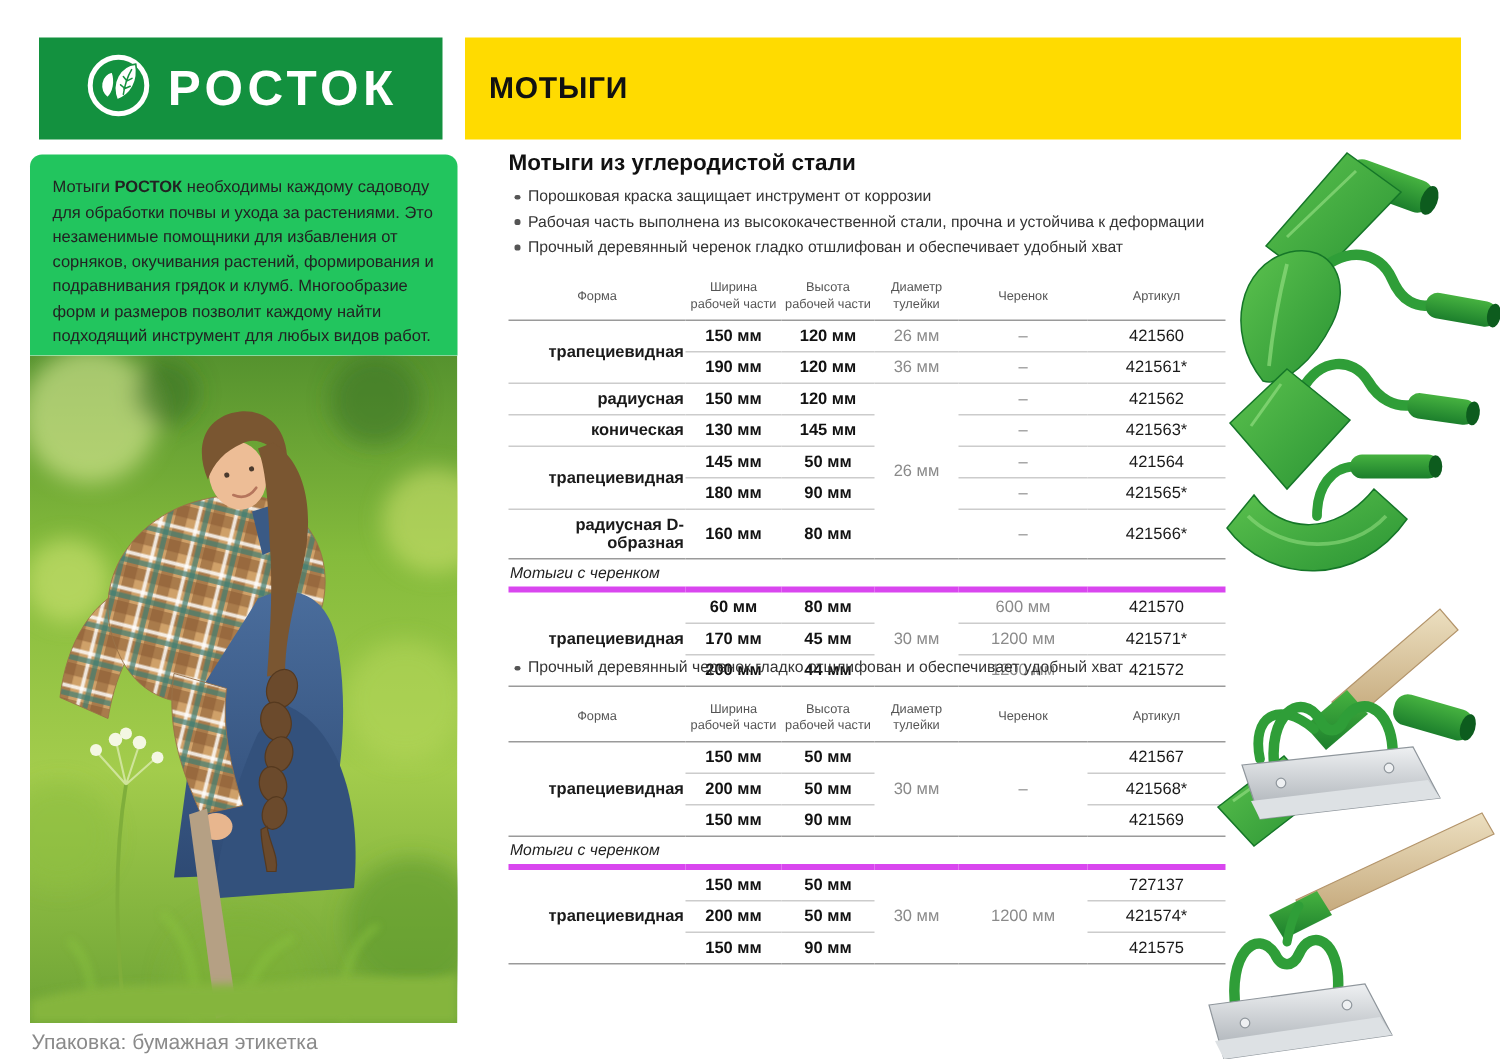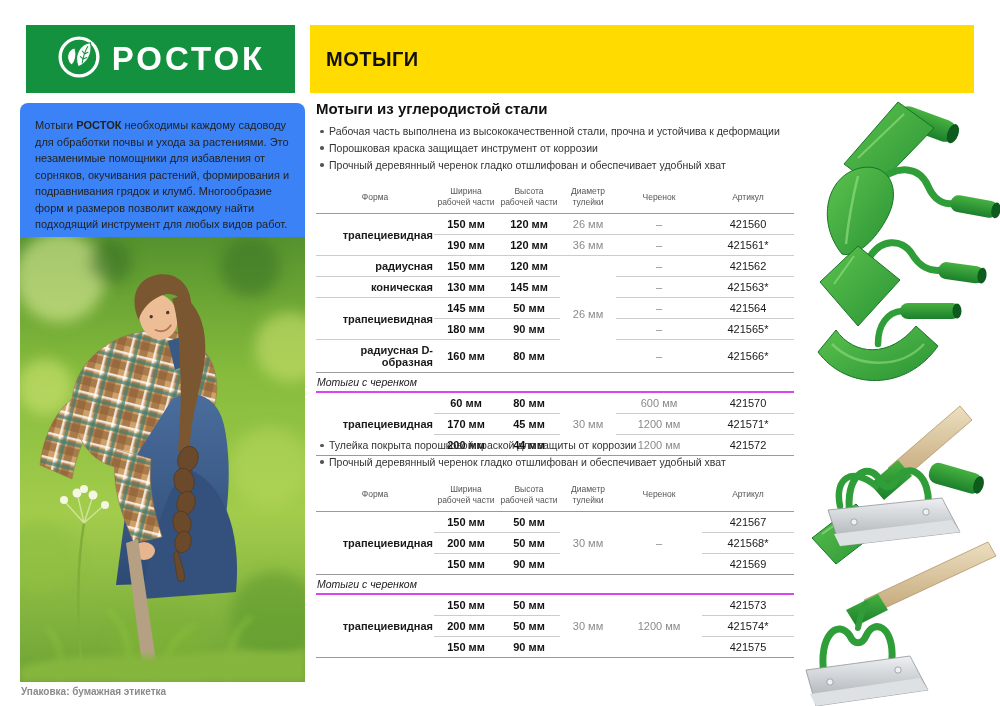--- a/index.html
+++ b/index.html
@@ -20,32 +20,32 @@
   .title-box {
     position:absolute; left:310px; top:25px; width:664px; height:68px;
     background:var(--accent_yellow,#ffdb00);
     display:flex; align-items:center; padding-left:16px;
   }
   .page-title { font-weight:bold; font-size:20px; color:#111; letter-spacing:.5px; }
 
   
   .intro-box {
     position:absolute; left:20px; top:103px; width:285px; height:134px;
-    background:#3b82f6; border-radius:8px 8px 0 0;
+    background:#22c55e; border-radius:8px 8px 0 0;
     padding:14px 15px; font-size:11px; line-height:1.5; color:#222;
   }
   .intro-box b { font-weight:bold; }
   .photo-box { position:absolute; left:20px; top:237px; width:285px; height:445px; overflow:hidden; }
   .photo-box svg { display:block; }
   .packaging-note {
-    position:absolute; left:21px; top:686px; font-size:10px; color:#8a8a8a;font-weight:bold;
+    position:absolute; left:21px; top:686px; font-size:14px; color:#8a8a8a;
   }
 
   
-  .section { position:absolute; left:316px; width:478px; }
+  .section { position:absolute; left:339px; width:478px; }
   .section-1 { top:100px; }
   .section-2 { top:437px; }
   .section-title { font-size:15px; font-weight:bold; color:#111; margin-bottom:6px; }
   .bullets { list-style:none; margin:0 0 9px 0; }
   .bullets li {
     font-size:10.5px; color:#333; line-height:1.6; padding-left:13px; position:relative;
   }
   .bullets li::before {
     content:""; position:absolute; left:4px; top:6.5px; width:3.5px; height:3.5px;
     border-radius:50%; background:#555;
@@ -64,21 +64,21 @@
     font-size:11px; text-align:center; vertical-align:middle;
     padding:4px 1px; border-top:1px solid #cccccc;
   }
   table.spec td.c-form { text-align:right; font-weight:bold; padding-left:1px; }
   table.spec td.c-val  { font-weight:bold; color:#111; }
   table.spec td.c-dim  { color:#8a8a8a; }
   table.spec td.c-sku  { color:#1a1a1a; }
   table.spec tr.subsection td {
     font-size:10.5px; font-style:italic; font-weight:normal; text-align:left;
     color:#222; padding:3px 1px;
-    border-top:1px solid #9a9a9a; border-bottom:2px solid #d946ef;
+    border-top:1px solid #9a9a9a; border-bottom:4px solid #d946ef;
   }
 
   
   .products-col { position:absolute; left:800px; top:96px; width:200px; height:610px; }
 </style>
 </head>
 <body>
 
 <div class="brand-box">
   <span>
@@ -197,22 +197,22 @@
       <path d="M0,430 C60,412 120,424 180,416 C220,410 260,418 285,412 L285,445 L0,445 Z" fill="#85b53e" filter="url(#blur3)"></path>
     </g>
   </svg>
 </div>
 
 <div class="packaging-note">Упаковка: бумажная этикетка</div>
 
 <div class="section section-1">
   <div class="section-title">Мотыги из углеродистой стали</div>
   <ul class="bullets">
+    <li>Порошковая краска защищает инструмент от коррозии</li>
     <li>Рабочая часть выполнена из высококачественной стали, прочна и устойчива к деформации</li>
-    <li>Порошковая краска защищает инструмент от коррозии</li>
     <li>Прочный деревянный черенок гладко отшлифован и обеспечивает удобный хват</li>
   </ul>
   <table class="spec">
     <colgroup>
       <col style="width:118px">
         <col style="width:64px">
         <col style="width:62px">
       <col style="width:56px">
         <col style="width:86px">
         <col style="width:92px">
@@ -300,21 +300,20 @@
         <td class="c-val">44 мм</td>
         <td class="c-dim">1200 мм</td>
         <td class="c-sku">421572</td>
       </tr>
     </tbody>
   </table>
 </div>
 
 <div class="section section-2">
   <ul class="bullets">
-    <li>Тулейка покрыта порошковой краской для защиты от коррозии</li>
     <li>Прочный деревянный черенок гладко отшлифован и обеспечивает удобный хват</li>
   </ul>
   <table class="spec">
     <colgroup>
       <col style="width:118px">
         <col style="width:64px">
         <col style="width:62px">
       <col style="width:56px">
         <col style="width:86px">
         <col style="width:92px">
@@ -350,21 +349,21 @@
       </tr>
       <tr class="subsection">
         <td colspan="6">Мотыги с черенком</td>
       </tr>
       <tr>
         <td class="c-form" rowspan="3">трапециевидная</td>
         <td class="c-val">150 мм</td>
         <td class="c-val">50 мм</td>
         <td class="c-dim" rowspan="3">30 мм</td>
         <td class="c-dim" rowspan="3">1200 мм</td>
-        <td class="c-sku">421573</td>
+        <td class="c-sku">727137</td>
       </tr>
       <tr>
         <td class="c-val">200 мм</td>
         <td class="c-val">50 мм</td>
         <td class="c-sku">421574*</td>
       </tr>
       <tr>
         <td class="c-val">150 мм</td>
         <td class="c-val">90 мм</td>
         <td class="c-sku">421575</td>

